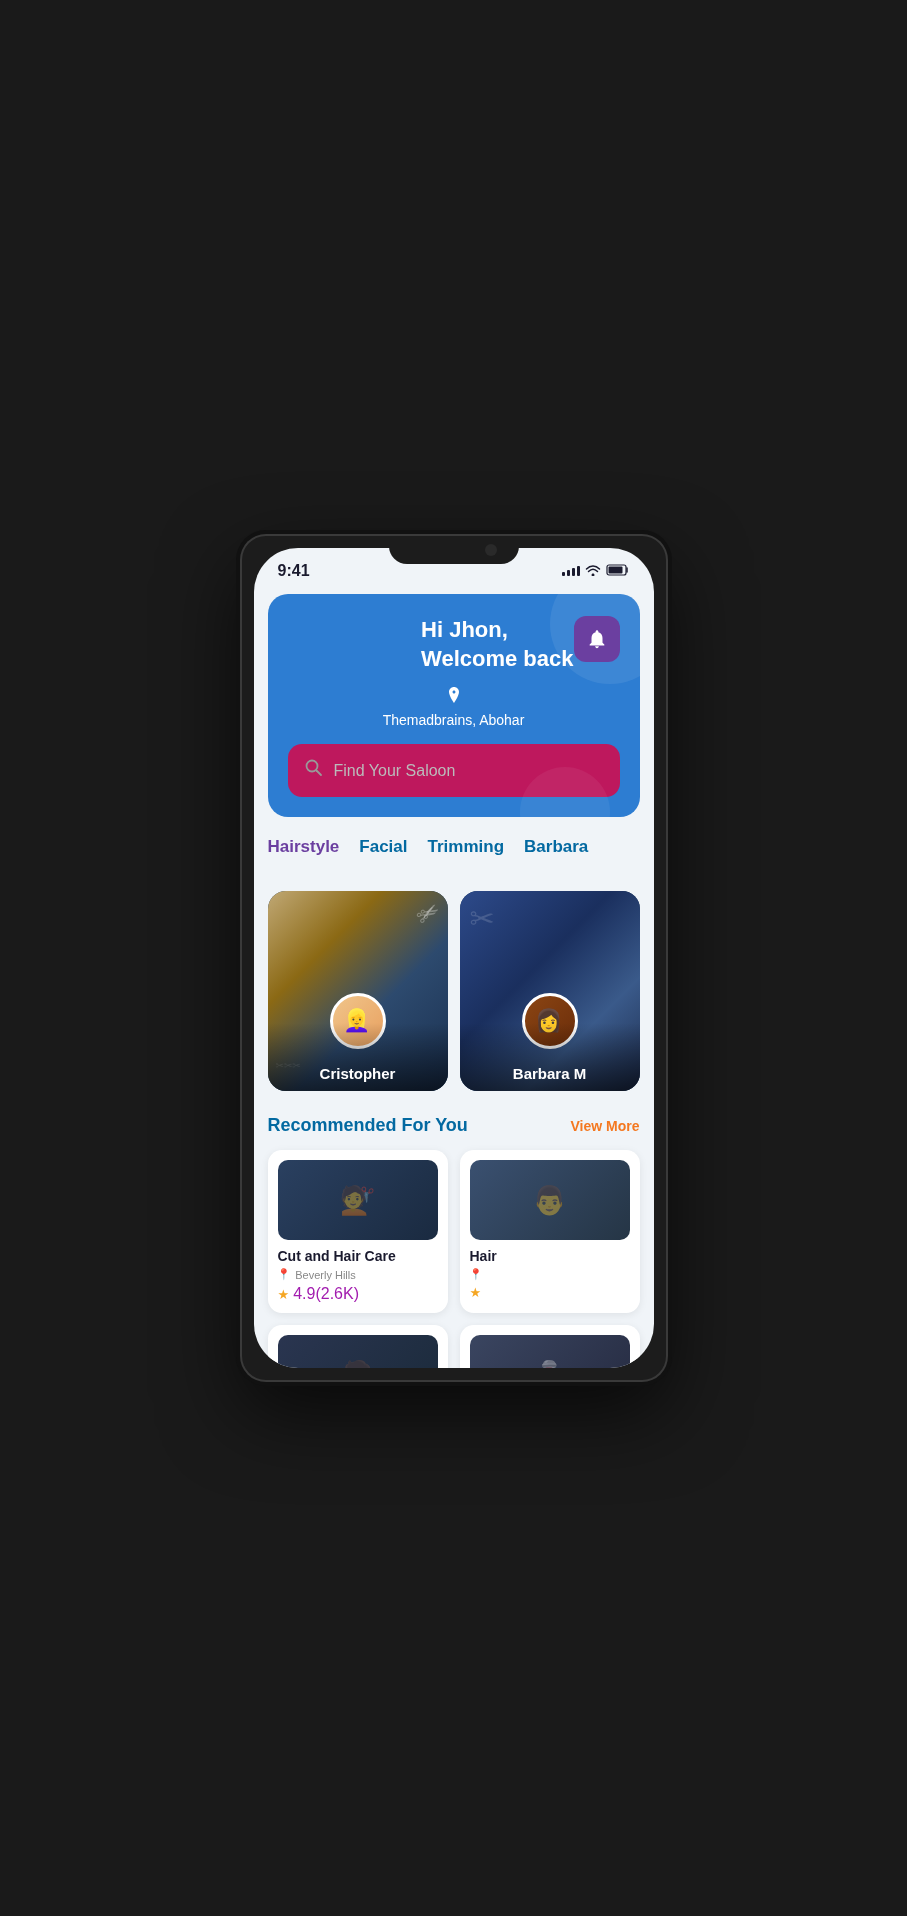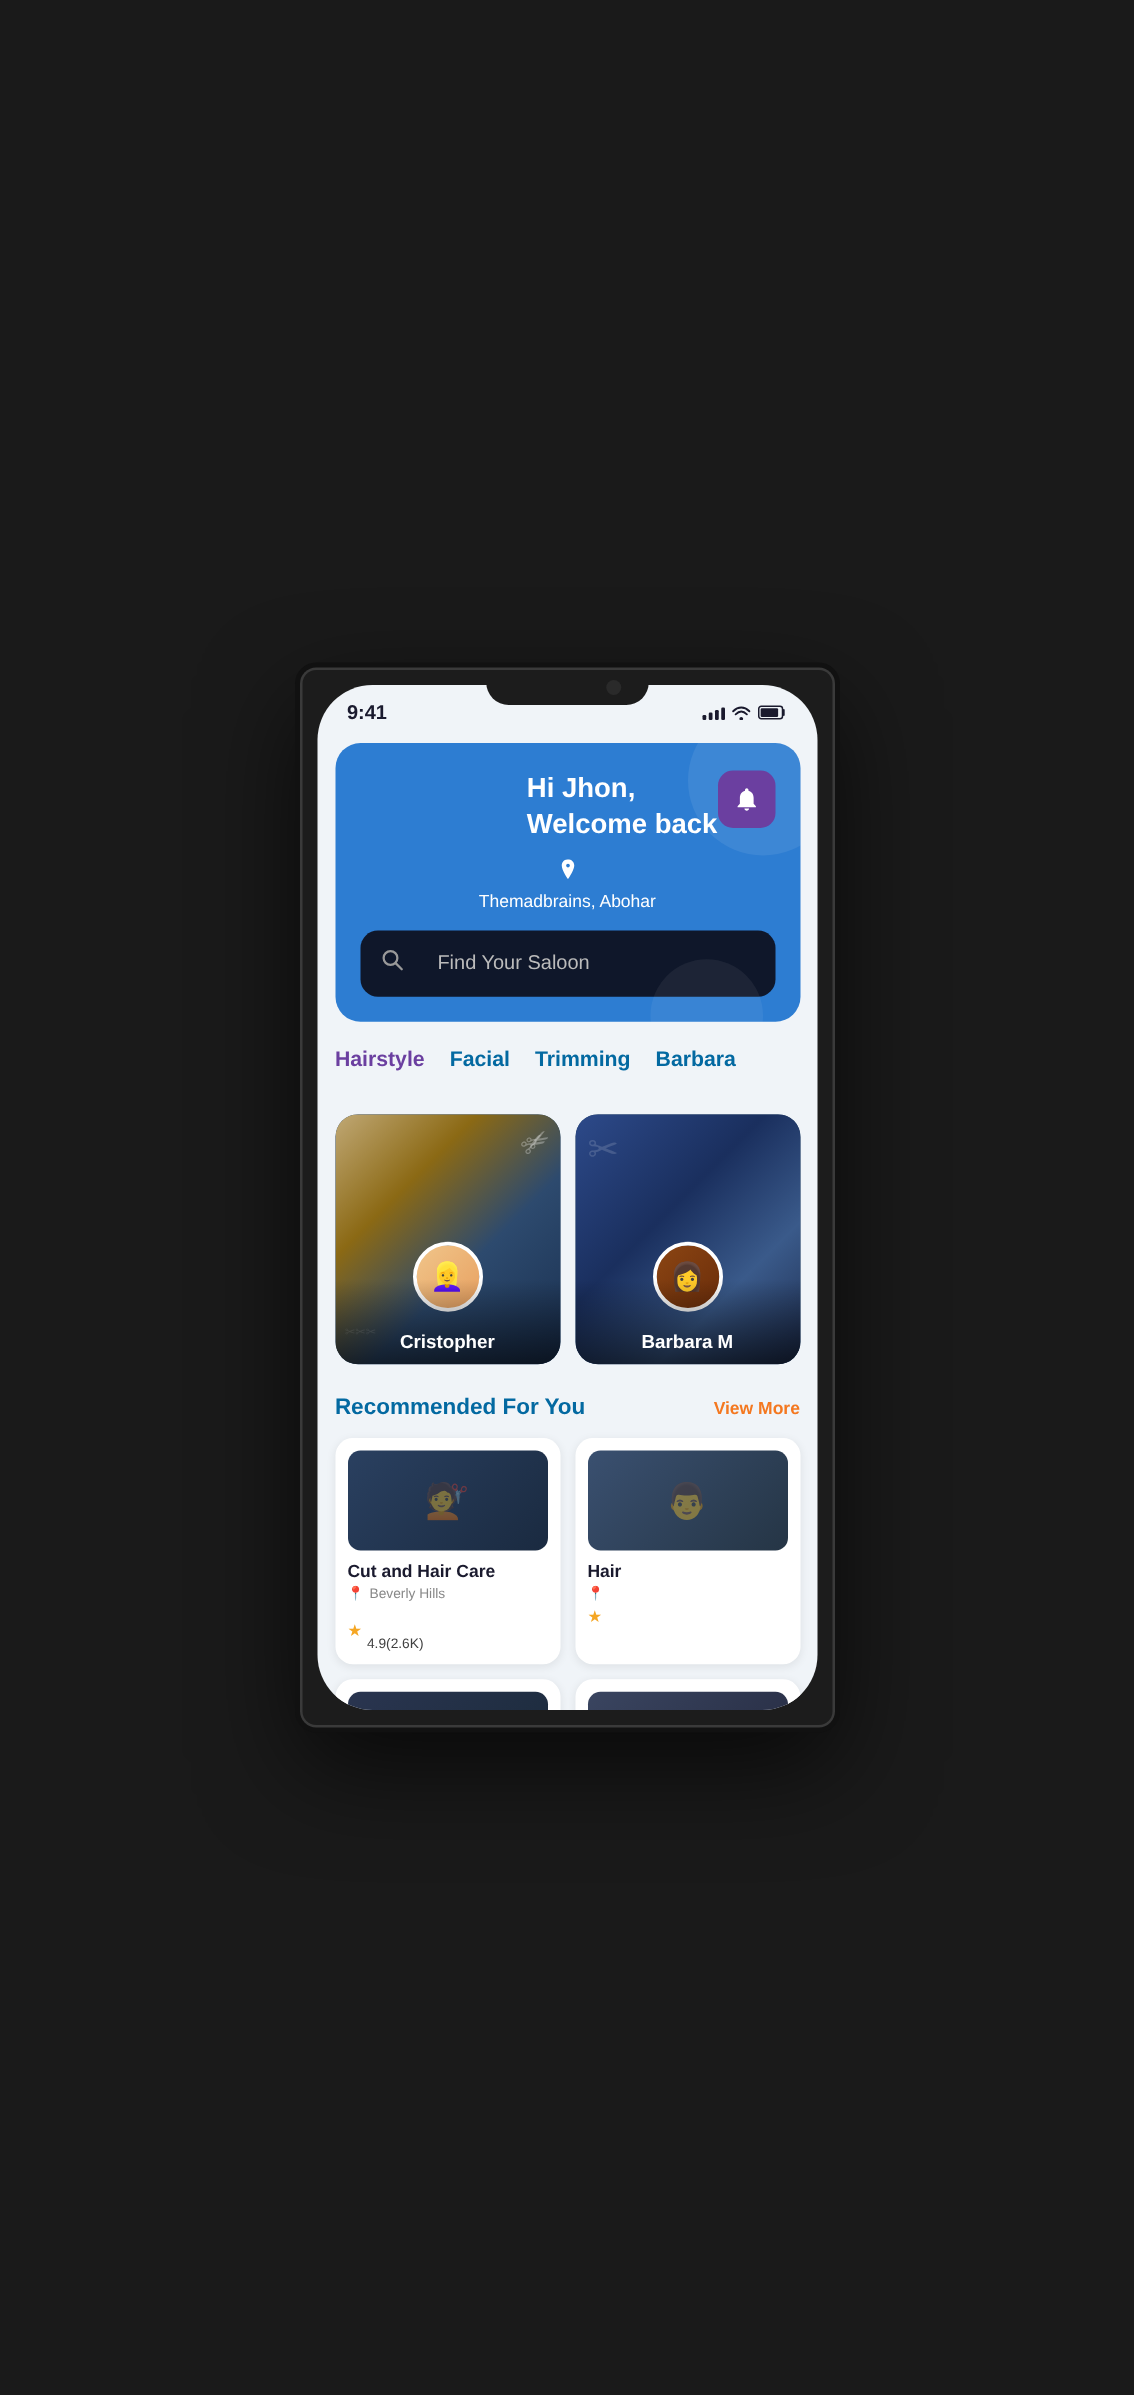--- a/index.html
+++ b/index.html
@@ -8,21 +8,21 @@
       display: flex;
       justify-content: center;
       align-items: center;
       min-height: 100vh;
       font-family: -apple-system, BlinkMacSystemFont, 'Segoe UI', sans-serif;
     }
     .phone-shell {
       width: 424px;
       height: 844px;
       background: #1c1c1c;
-      border-radius: 11px;
+      border-radius: 24px;
       position: relative;
       box-shadow: 0 0 0 2px #3a3a3a, 0 0 0 6px #111, 0 30px 80px rgba(0,0,0,0.7);
       overflow: hidden;
     }
     .phone-screen {
       position: absolute;
       top: 12px;
       left: 12px;
       right: 12px;
       bottom: 12px;
@@ -162,26 +162,26 @@
     .location-pin {
       color: white;
       font-size: 14px;
     }
     .location-text {
       color: white;
       font-size: 14px;
       font-weight: 500;
     }
     .search-bar {
-      background: #0f172a;
+      background: #be185d;
       border-radius: 14px;
       padding: 14px 16px;
       display: flex;
       align-items: center;
-      gap: 26px;
+      gap: 10px;
     }
     .search-icon-wrap {
       color: #999;
       font-size: 18px;
     }
     .search-placeholder {
       color: #bbb;
       font-size: 16px;
     }
 
@@ -367,23 +367,22 @@
     .rec-rating {
       display: flex;
       align-items: center;
       gap: 4px;
     }
     .star-icon {
       color: #f5a623;
       font-size: 13px;
     }
     .rec-rating-text {
-      font-size: 11px;
-      color: #404040;
-      margin-top: 24px;
+      font-size: 16px;
+      color: #a21caf;
     }
     .pin-small {
       font-size: 11px;
       color: #888;
     }
   </style>
 </head>
 <body>
 
 <div class="phone-shell">

